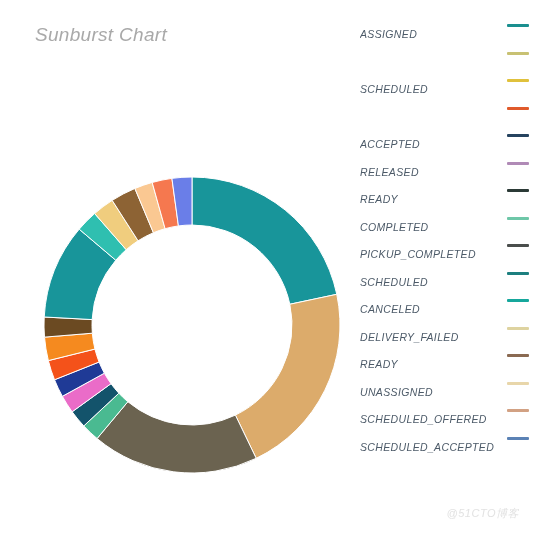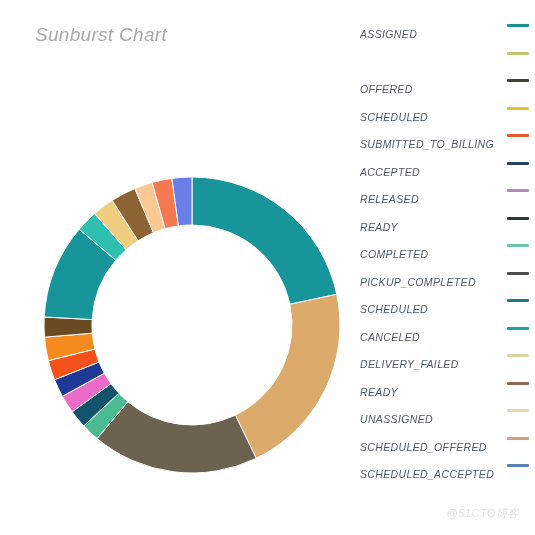--- a/index.html
+++ b/index.html
@@ -100,30 +100,25 @@
 
   <div id="legend">
       <div class="legend-row">
         <span class="legend-swatch" style="background: rgb(26, 143, 143);"></span>
         <span class="legend-label">ASSIGNED</span>
       </div>
       <div class="legend-row">
         <span class="legend-swatch" style="background: rgb(200, 193, 115);"></span>
       </div>
       <div class="legend-row">
-        <span class="legend-swatch" style="background: rgb(66, 65, 58);"></span>
-        <span class="legend-label">OFFERED</span>
-      </div>
-      <div class="legend-row">
         <span class="legend-swatch" style="background: rgb(224, 193, 60);"></span>
         <span class="legend-label">SCHEDULED</span>
       </div>
       <div class="legend-row">
         <span class="legend-swatch" style="background: rgb(224, 90, 43);"></span>
-        <span class="legend-label">SUBMITTED_TO_BILLING</span>
       </div>
       <div class="legend-row">
         <span class="legend-swatch" style="background: rgb(38, 67, 95);"></span>
         <span class="legend-label">ACCEPTED</span>
       </div>
       <div class="legend-row">
         <span class="legend-swatch" style="background: rgb(176, 138, 182);"></span>
         <span class="legend-label">RELEASED</span>
       </div>
       <div class="legend-row">

